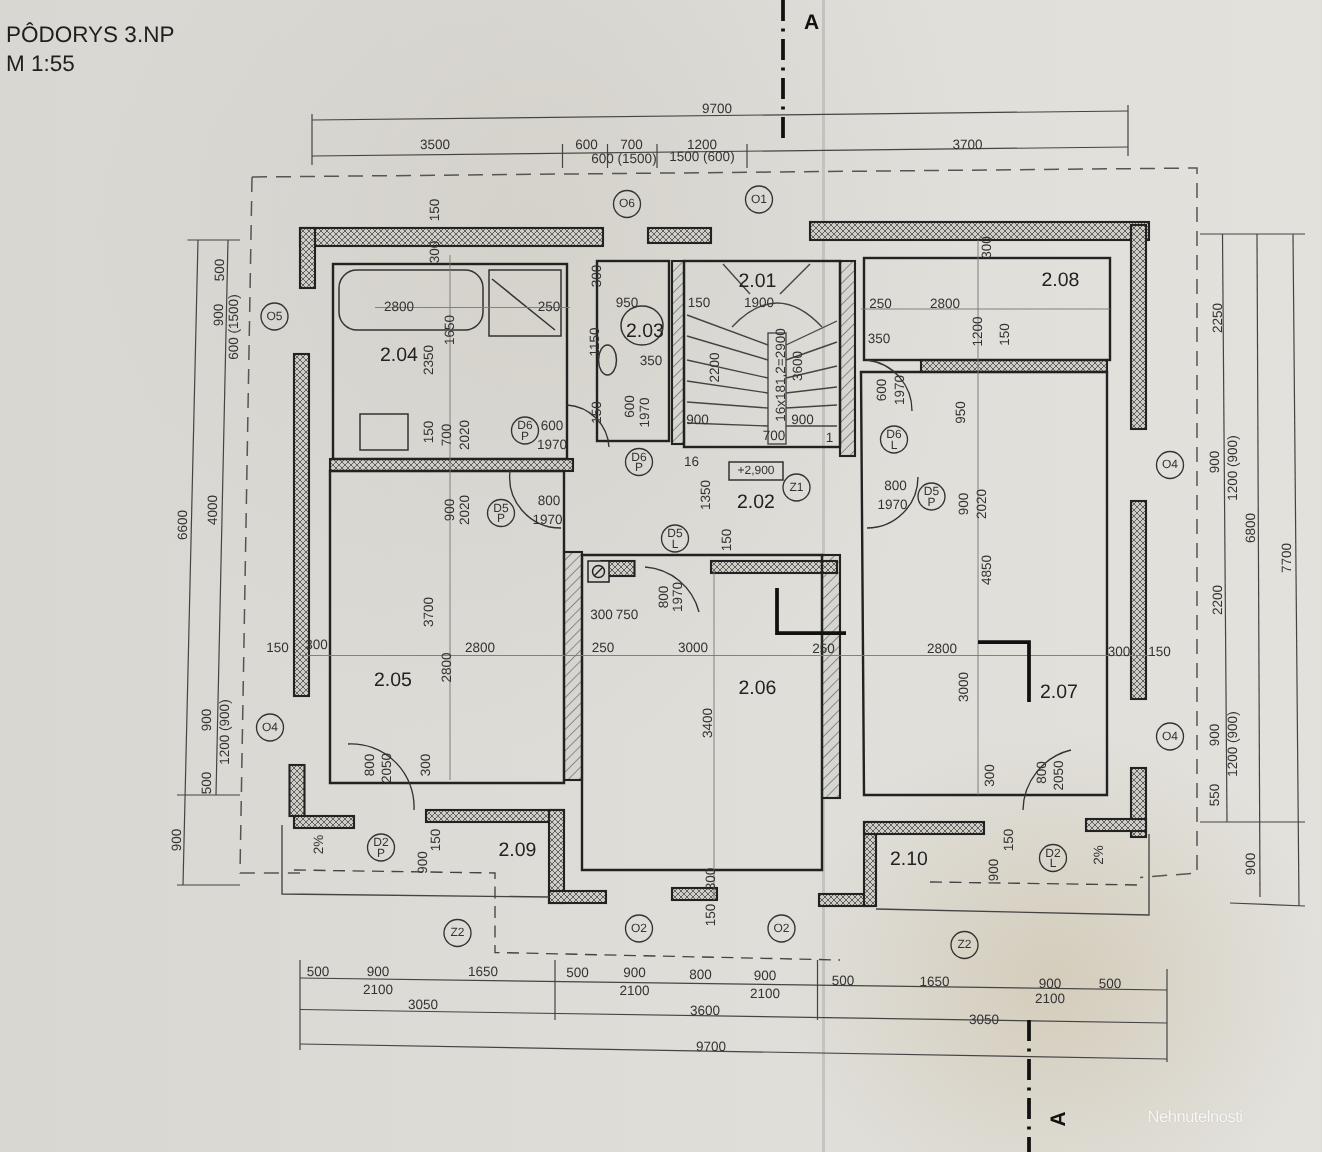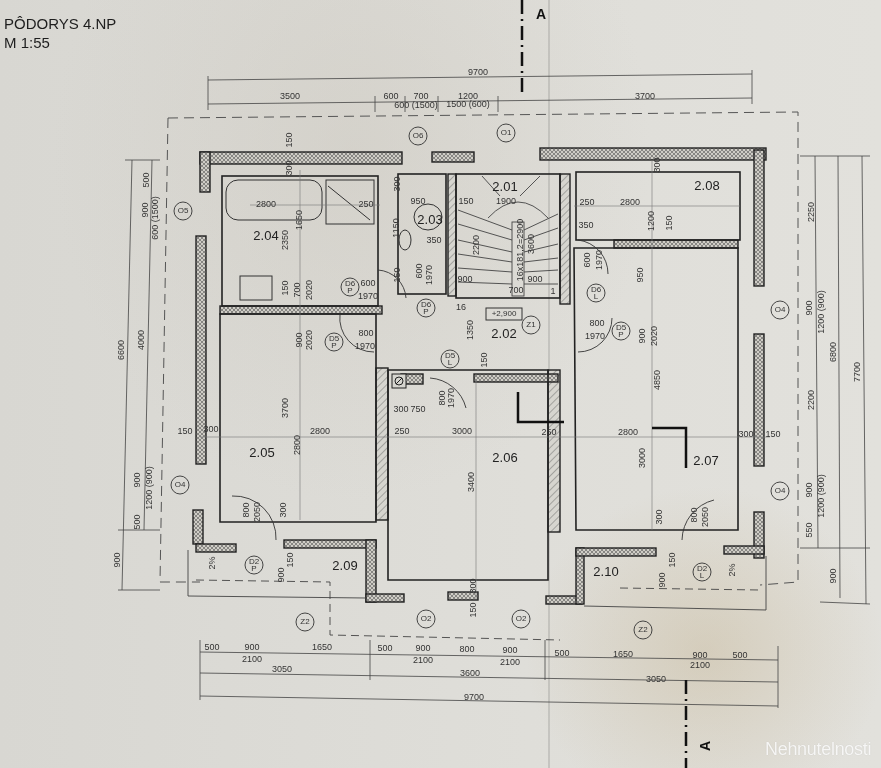--- a/index.html
+++ b/index.html
@@ -25,36 +25,36 @@
     position: absolute; left: 4px; top: 14px;
     font-size: 15px; line-height: 19px; color: #1e1e1e;
   }
   .title div { white-space: nowrap; }
   svg#plan { position: absolute; left: 0; top: 0; }
   .dim { font-family: "Liberation Sans", sans-serif; font-size: 9px; fill: #333; }
   .room { font-family: "Liberation Sans", sans-serif; font-size: 13px; fill: #222; }
   .tag { font-family: "Liberation Sans", sans-serif; font-size: 8px; fill: #333; }
   .watermark {
     position: absolute; left: 765px; top: 739px;
-    font-size: 18px; color: rgba(255,255,255,0.85);
+    font-size: 11px; color: rgba(255,255,255,0.85);
     text-shadow: 0 0 1px rgba(0,0,0,0.15);
     letter-spacing: -0.3px;
   }
   .section-mark {
     position: absolute; font-size: 14px; color: #111; font-weight: bold;
   }
 </style>
 </head>
 <body>
 
 <div class="paper"></div>
 <div class="fold"></div>
 
 <div class="title">
-  <div>PÔDORYS 4.NP</div>
+  <div>PÔDORYS 3.NP</div>
   <div>M 1:55</div>
 </div>
 
 <svg id="plan" width="881" height="768" viewBox="0 0 881 768">
   <defs>
     <pattern id="brick" width="4" height="4" patternUnits="userSpaceOnUse">
       <rect width="4" height="4" fill="#cfcdc6"></rect>
       <path d="M0 0 L4 4 M4 0 L0 4" stroke="#555" stroke-width="0.6"></path>
     </pattern>
     <pattern id="hatch" width="5" height="5" patternUnits="userSpaceOnUse" patternTransform="rotate(45)">

